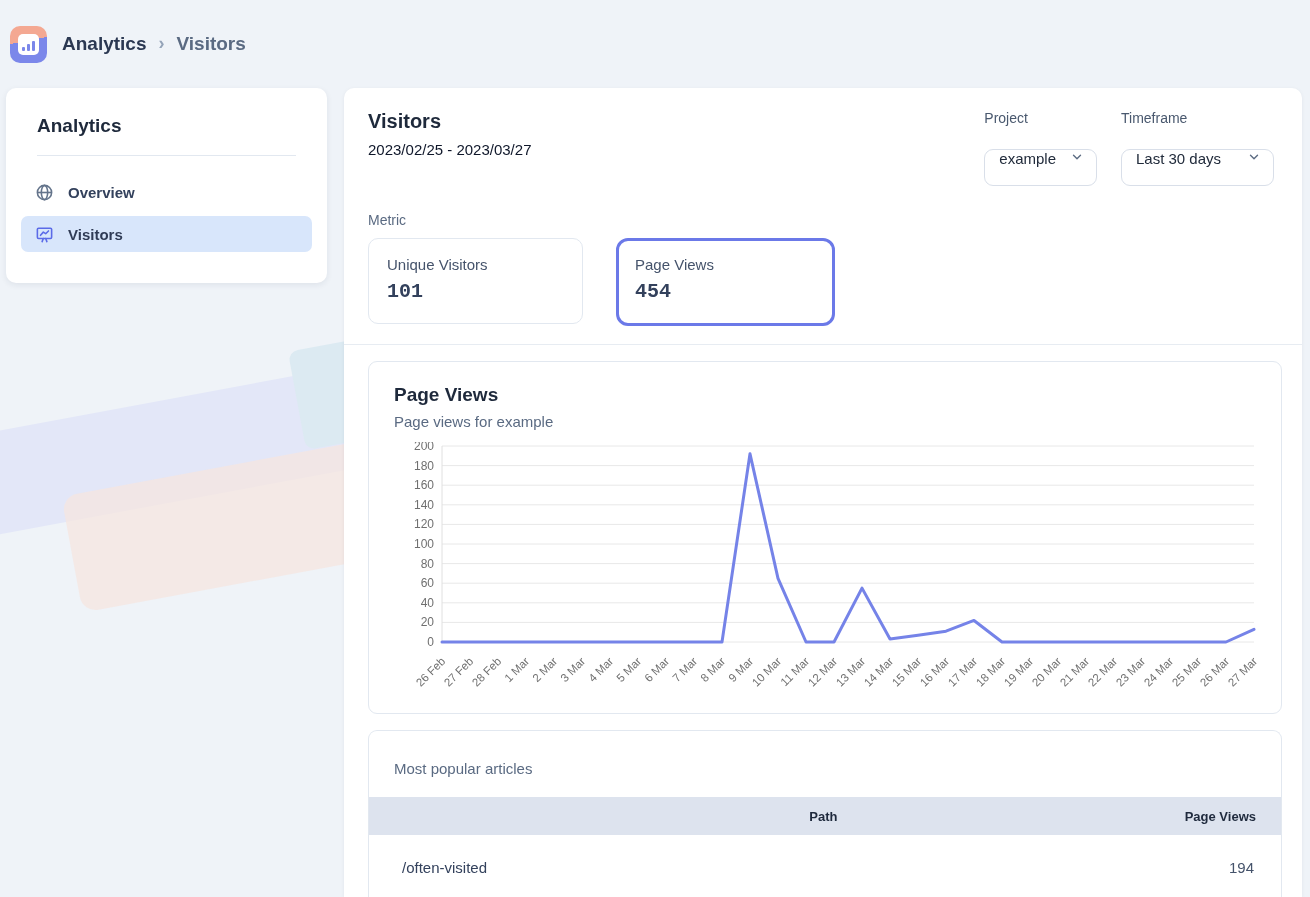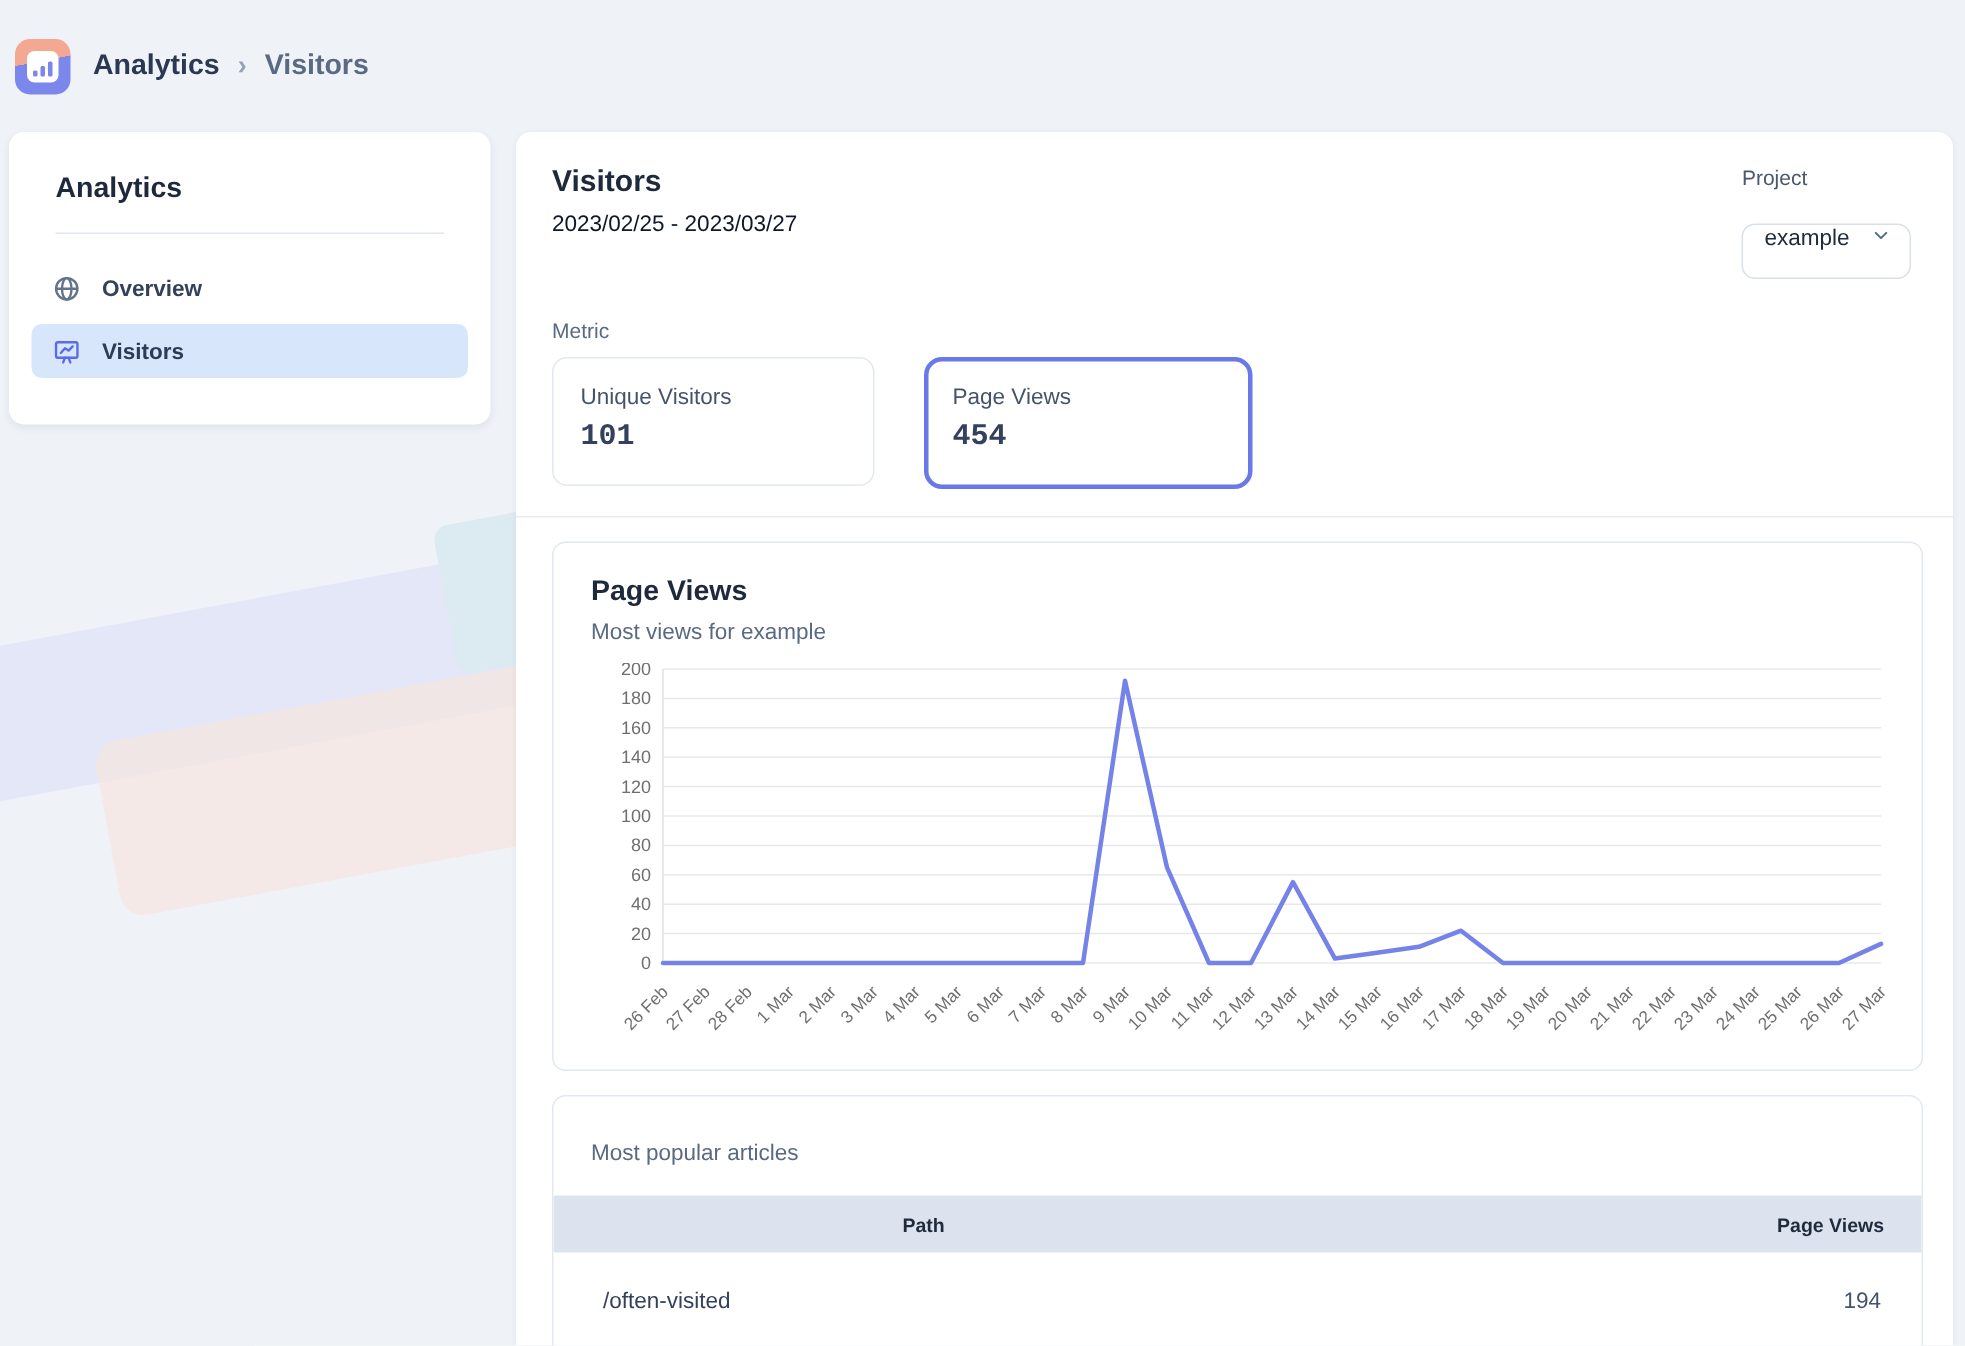--- a/index.html
+++ b/index.html
@@ -118,21 +118,21 @@
   
   .articles-card {
     margin: 16px 20px 0 24px; width: 914px; height: 240px;
     border: 1px solid #E2E8F0; border-radius: 9px 9px 0 0; border-bottom: none;
     background: #FFFFFF; padding-top: 22px; overflow: hidden;
   }
   .articles-head { padding: 0 25px; }
   .articles-table { width: 100%; border-collapse: collapse; margin-top: 20px; }
   .articles-table th {
     background: #DDE3EE; font-size: 13px; font-weight: bold; color: #1F2A3D;
-    height: 38px; text-align: center; padding: 0 25px;
+    height: 38px; text-align: right; padding: 0 25px;
   }
   .articles-table th.num { text-align: right; }
   .articles-table td {
     font-size: 15px; color: #33415C; height: 66px; padding: 0 25px 0 33px;
     border-bottom: 1px solid #E7ECF2;
   }
   .articles-table td.num { text-align: right; color: #45536B; padding-right: 27px; }
 
   svg text { font-family: "Liberation Sans", sans-serif; }
 </style>
@@ -198,40 +198,51 @@
         <span class="filter-label">Project</span>
         <div class="select-box">
           <span>example</span>
           <span class="chev">
             <svg width="14" height="14" viewBox="0 0 24 24" fill="none" stroke="#5B6B82" stroke-width="2.4" stroke-linecap="round" stroke-linejoin="round">
                 <polyline points="6,9 12,15 18,9"></polyline>
               </svg>
           </span>
         </div>
       </div>
+      <div class="filter-group">
+        <span class="filter-label">Timeframe</span>
+        <div class="select-box" style="min-width:153px">
+          <span>Last 30 days</span>
+          <span class="chev">
+            <svg width="14" height="14" viewBox="0 0 24 24" fill="none" stroke="#5B6B82" stroke-width="2.4" stroke-linecap="round" stroke-linejoin="round">
+                <polyline points="6,9 12,15 18,9"></polyline>
+              </svg>
+          </span>
+        </div>
+      </div>
     </div>
   </div>
 
   <div class="metric-label">Metric</div>
   <div class="metric-cards">
     <div class="metric-card">
       <div class="m-label">Unique Visitors</div>
       <div class="m-value">101</div>
     </div>
     <div class="metric-card selected">
       <div class="m-label">Page Views</div>
       <div class="m-value">454</div>
     </div>
   </div>
 
   <div class="section-divider"></div>
 
   <div class="chart-card">
     <div class="card-title">Page Views</div>
-    <div class="card-subtitle">Most views for example</div>
+    <div class="card-subtitle">Page views for example</div>
     <div class="chart-area">
       <svg id="chart-svg" width="864" height="248" viewBox="0 0 864 248">
           <line x1="48" y1="200" x2="860" y2="200" stroke="#E8E8E8" stroke-width="1"></line>
           <text x="40" y="204" text-anchor="end" font-size="12" fill="#6F6F6F">0</text>
           <line x1="48" y1="180.4" x2="860" y2="180.4" stroke="#E8E8E8" stroke-width="1"></line>
           <text x="40" y="184.4" text-anchor="end" font-size="12" fill="#6F6F6F">20</text>
           <line x1="48" y1="160.8" x2="860" y2="160.8" stroke="#E8E8E8" stroke-width="1"></line>
           <text x="40" y="164.8" text-anchor="end" font-size="12" fill="#6F6F6F">40</text>
           <line x1="48" y1="141.2" x2="860" y2="141.2" stroke="#E8E8E8" stroke-width="1"></line>
           <text x="40" y="145.2" text-anchor="end" font-size="12" fill="#6F6F6F">60</text>

